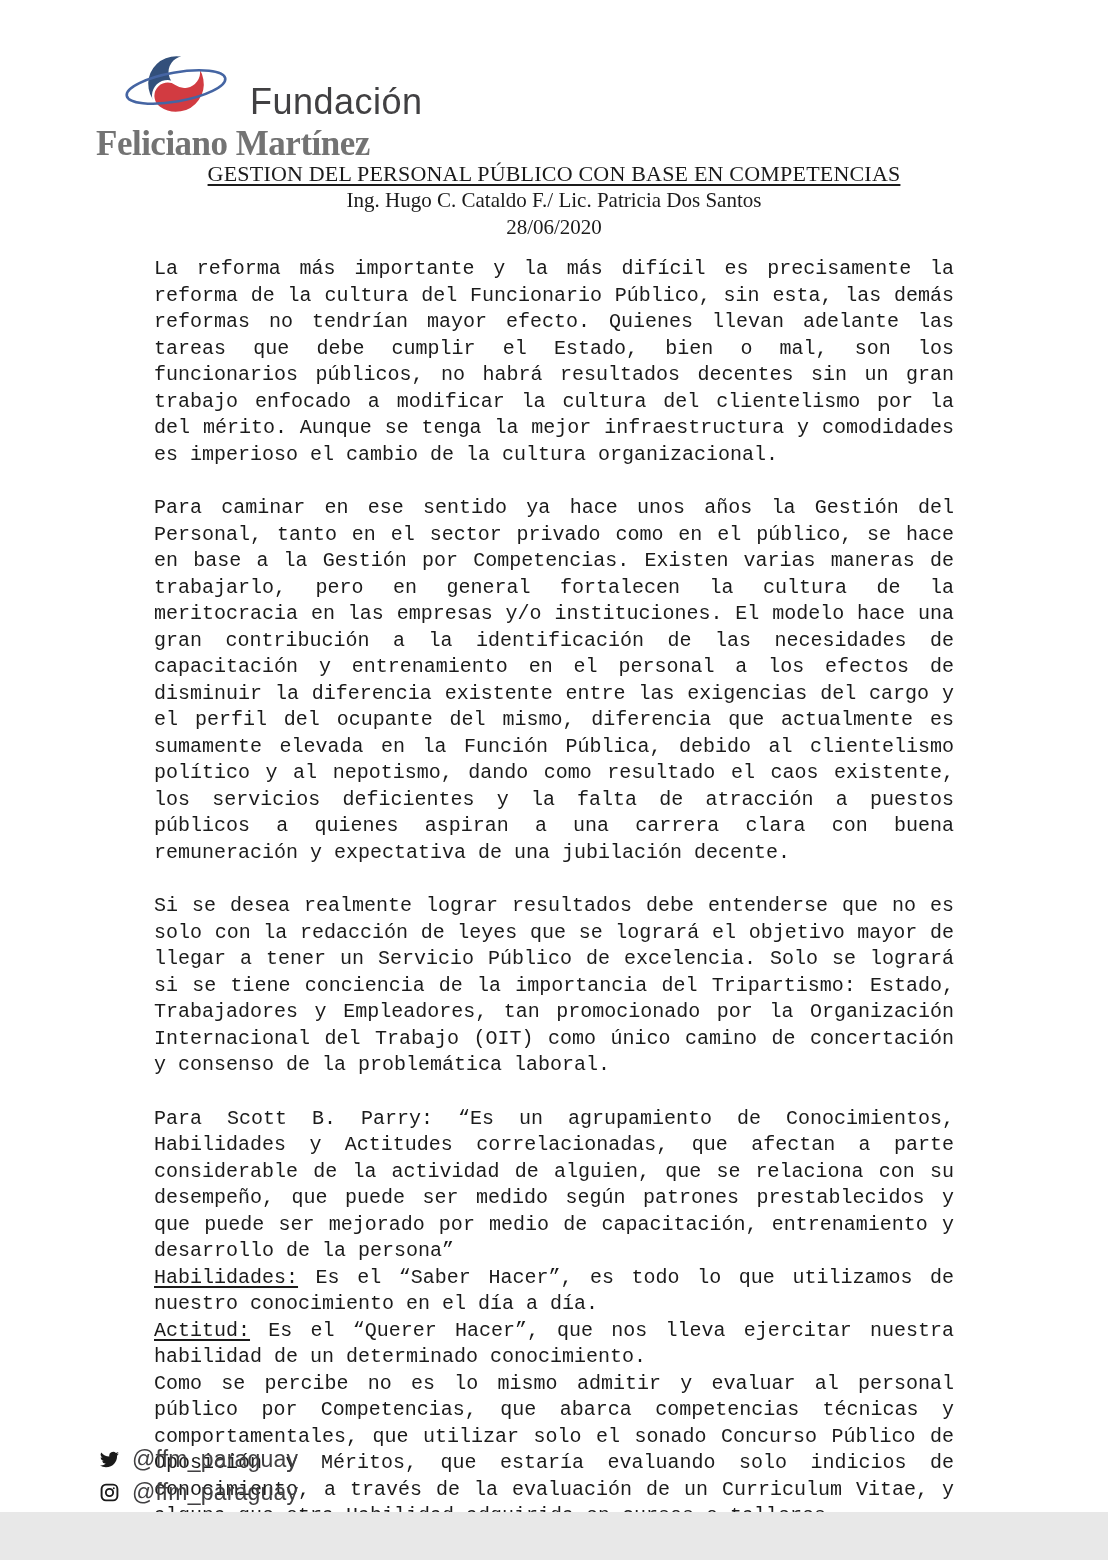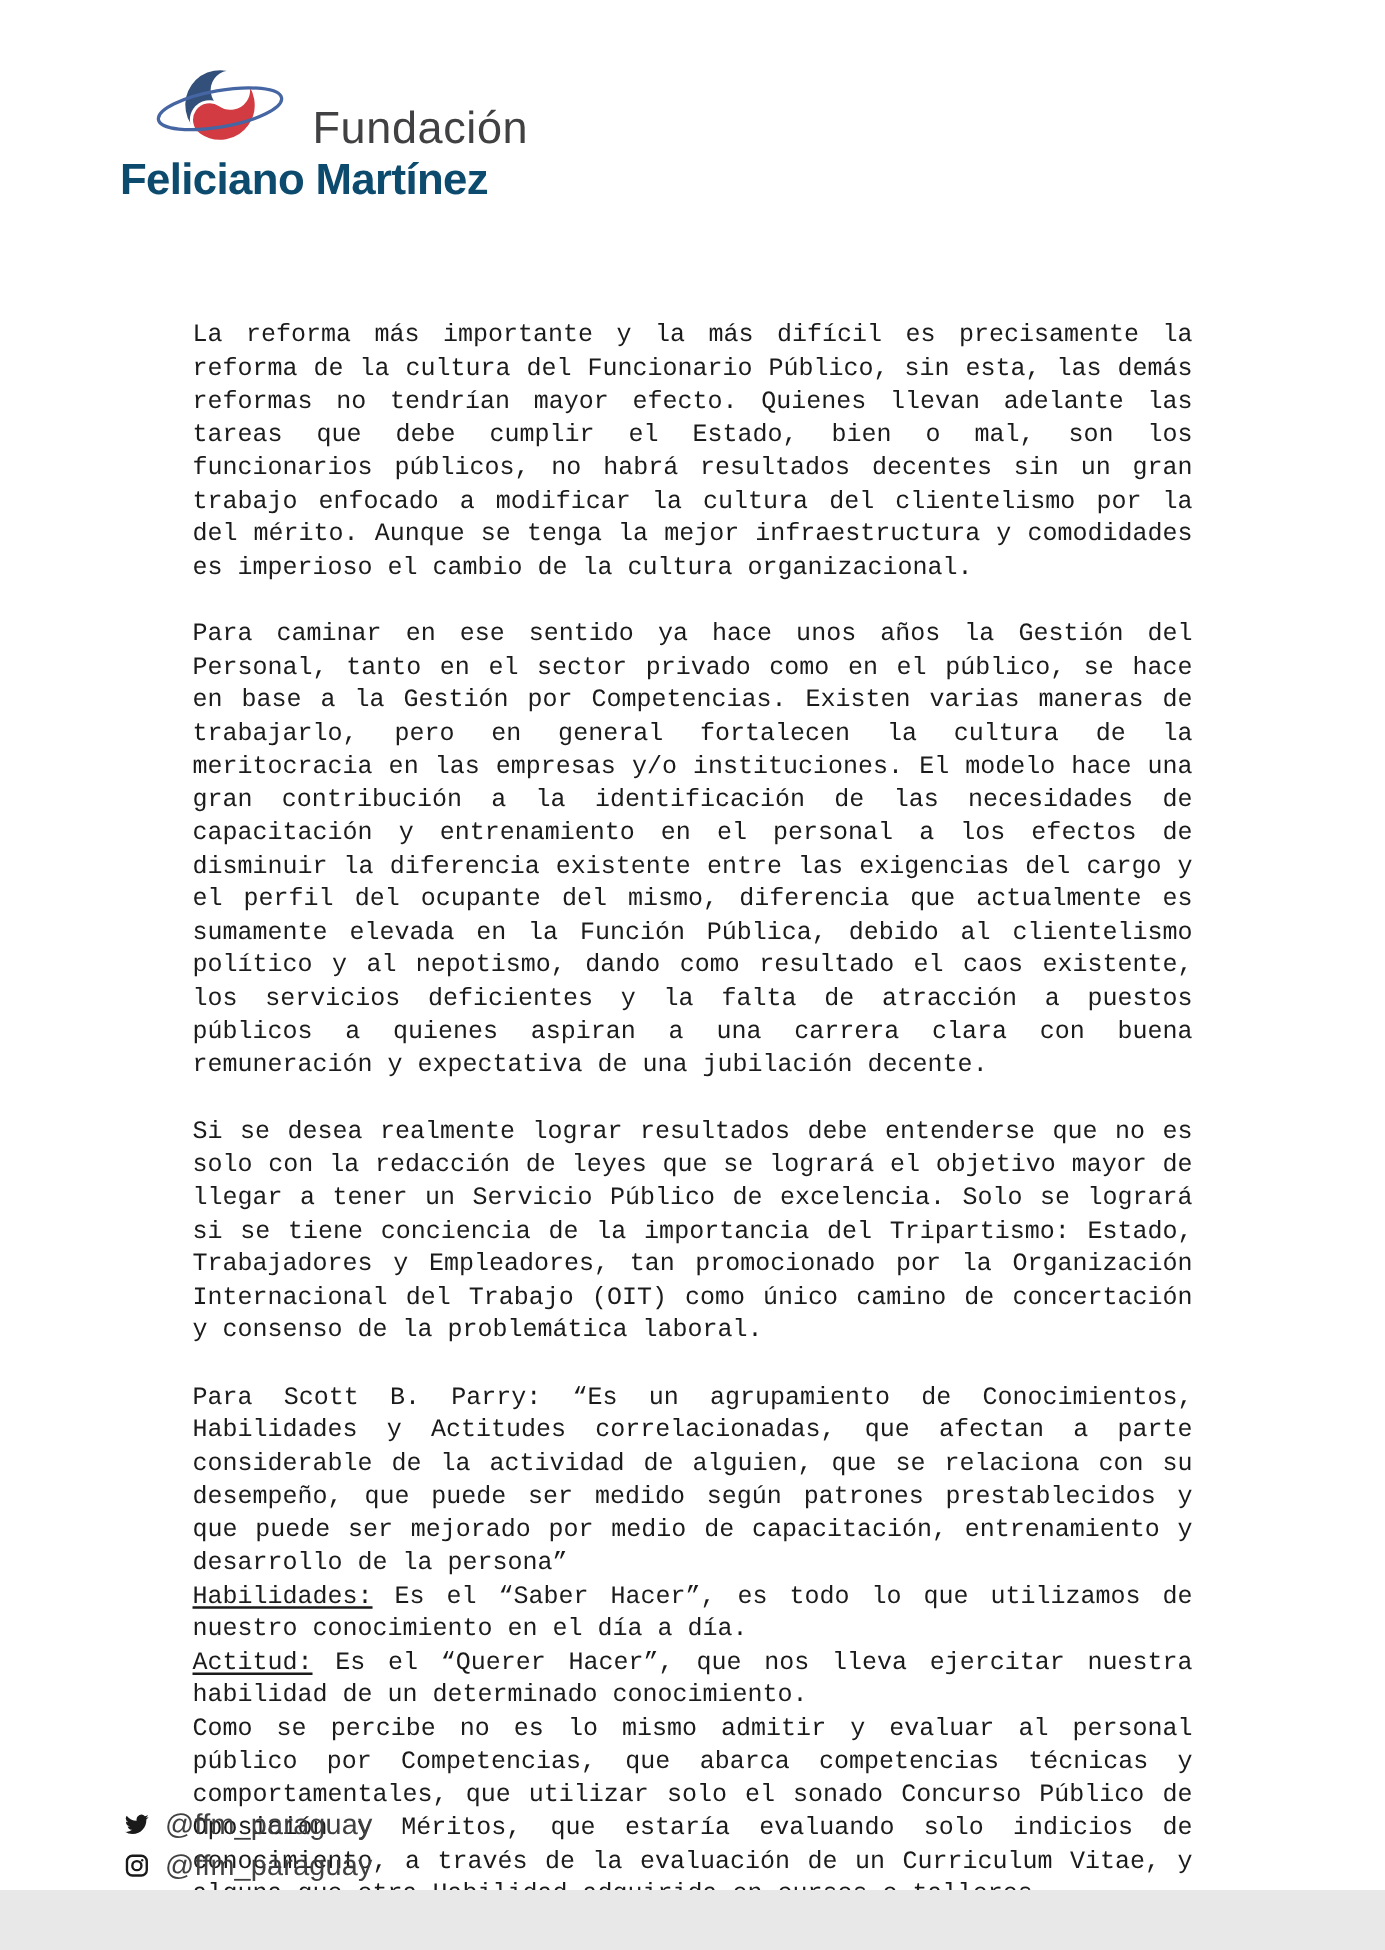--- a/index.html
+++ b/index.html
@@ -16,22 +16,22 @@
   
   .logo-block{position:absolute;left:96px;top:44px;}
   .logo-row1{display:flex;align-items:flex-end;}
   .logo-mark{width:104px;height:80px;margin-left:28px;flex:0 0 auto;}
   .brand-top{
     font-family:"Liberation Sans", sans-serif;
     font-size:36px;color:#414042;line-height:1;
     margin-left:22px;padding-bottom:4px;letter-spacing:0.5px;
   }
   .brand-bottom{
-    font-family:Liberation Sans, sans-serif;
-    font-size:35px;font-weight:700;color:#0c4a6e;
+    font-family:Liberation Serif, serif;
+    font-size:35px;font-weight:700;color:#737373;
     line-height:1;margin-top:2px;letter-spacing:-0.5px;
   }
 
   
   .doc-head{
     position:absolute;left:154px;top:160px;width:800px;
     text-align:center;line-height:27px;
   }
   .doc-title{font-size:22px;text-decoration:underline;text-underline-offset:3px;letter-spacing:0.2px;}
   .doc-authors,.doc-date{font-size:21px;}
@@ -77,20 +77,25 @@
           <path d="M0,-29 A29,29 0 0,0 0,29 A14.5,14.5 0 0,0 0,0 A14.5,14.5 0 0,1 0,-29 Z" fill="#33507B" stroke="#ffffff" stroke-width="2.5"></path>
           <path d="M0,-29 A29,29 0 0,1 0,29 A14.5,14.5 0 0,1 0,0 A14.5,14.5 0 0,0 0,-29 Z" fill="#D23B41" stroke="#ffffff" stroke-width="2.5"></path>
         </g>
         <ellipse cx="52" cy="43" rx="50" ry="14.5" fill="none" stroke="#4565A3" stroke-width="2.6" transform="rotate(-10 52 43)"></ellipse>
       </svg>
       <div class="brand-top">Fundación</div>
     </div>
     <div class="brand-bottom">Feliciano Martínez</div>
   </div>
 
+  <div class="doc-head">
+    <div class="doc-title">GESTION DEL PERSONAL PÚBLICO CON BASE EN COMPETENCIAS</div>
+    <div class="doc-authors">Ing. Hugo C. Cataldo F./ Lic. Patricia Dos Santos</div>
+    <div class="doc-date">28/06/2020</div>
+  </div>
 
   <div class="doc-body">
     <p>La reforma más importante y la más difícil es precisamente la reforma de la cultura del Funcionario Público, sin esta, las demás reformas no tendrían mayor efecto. Quienes llevan adelante las tareas que debe cumplir el Estado, bien o mal, son los funcionarios públicos, no habrá resultados decentes sin un gran trabajo enfocado a modificar la cultura del clientelismo por la del mérito. Aunque se tenga la mejor infraestructura y comodidades es imperioso el cambio de la cultura organizacional.</p>
     <p>Para caminar en ese sentido ya hace unos años la Gestión del Personal, tanto en el sector privado como en el público, se hace en base a la Gestión por Competencias. Existen varias maneras de trabajarlo, pero en general fortalecen la cultura de la meritocracia en las empresas y/o instituciones. El modelo hace una gran contribución a la identificación de las necesidades de capacitación y entrenamiento en el personal a los efectos de disminuir la diferencia existente entre las exigencias del cargo y el perfil del ocupante del mismo, diferencia que actualmente es sumamente elevada en la Función Pública, debido al clientelismo político y al nepotismo, dando como resultado el caos existente, los servicios deficientes y la falta de atracción a puestos públicos a quienes aspiran a una carrera clara con buena remuneración y expectativa de una jubilación decente.</p>
     <p>Si se desea realmente lograr resultados debe entenderse que no es solo con la redacción de leyes que se logrará el objetivo mayor de llegar a tener un Servicio Público de excelencia. Solo se logrará si se tiene conciencia de la importancia del Tripartismo: Estado, Trabajadores y Empleadores, tan promocionado por la Organización Internacional del Trabajo (OIT) como único camino de concertación y consenso de la problemática laboral.</p>
     <p class="tight">Para Scott B. Parry: “Es un agrupamiento de Conocimientos, Habilidades y Actitudes correlacionadas, que afectan a parte considerable de la actividad de alguien, que se relaciona con su desempeño, que puede ser medido según patrones prestablecidos y que puede ser mejorado por medio de capacitación, entrenamiento y desarrollo de la persona”</p>
     <p class="tight"><span class="def-lead">Habilidades:</span><span> Es el “Saber Hacer”, es todo lo que utilizamos de nuestro conocimiento en el día a día.</span></p>
     <p class="tight"><span class="def-lead">Actitud:</span><span> Es el “Querer Hacer”, que nos lleva ejercitar nuestra habilidad de un determinado conocimiento.</span></p>
     <p class="tight">Como se percibe no es lo mismo admitir y evaluar al personal público por Competencias, que abarca competencias técnicas y comportamentales, que utilizar solo el sonado Concurso Público de Oposición y Méritos, que estaría evaluando solo indicios de conocimiento, a través de la evaluación de un Curriculum Vitae, y alguna que otra Habilidad adquirida en cursos o talleres.</p>
   </div>

